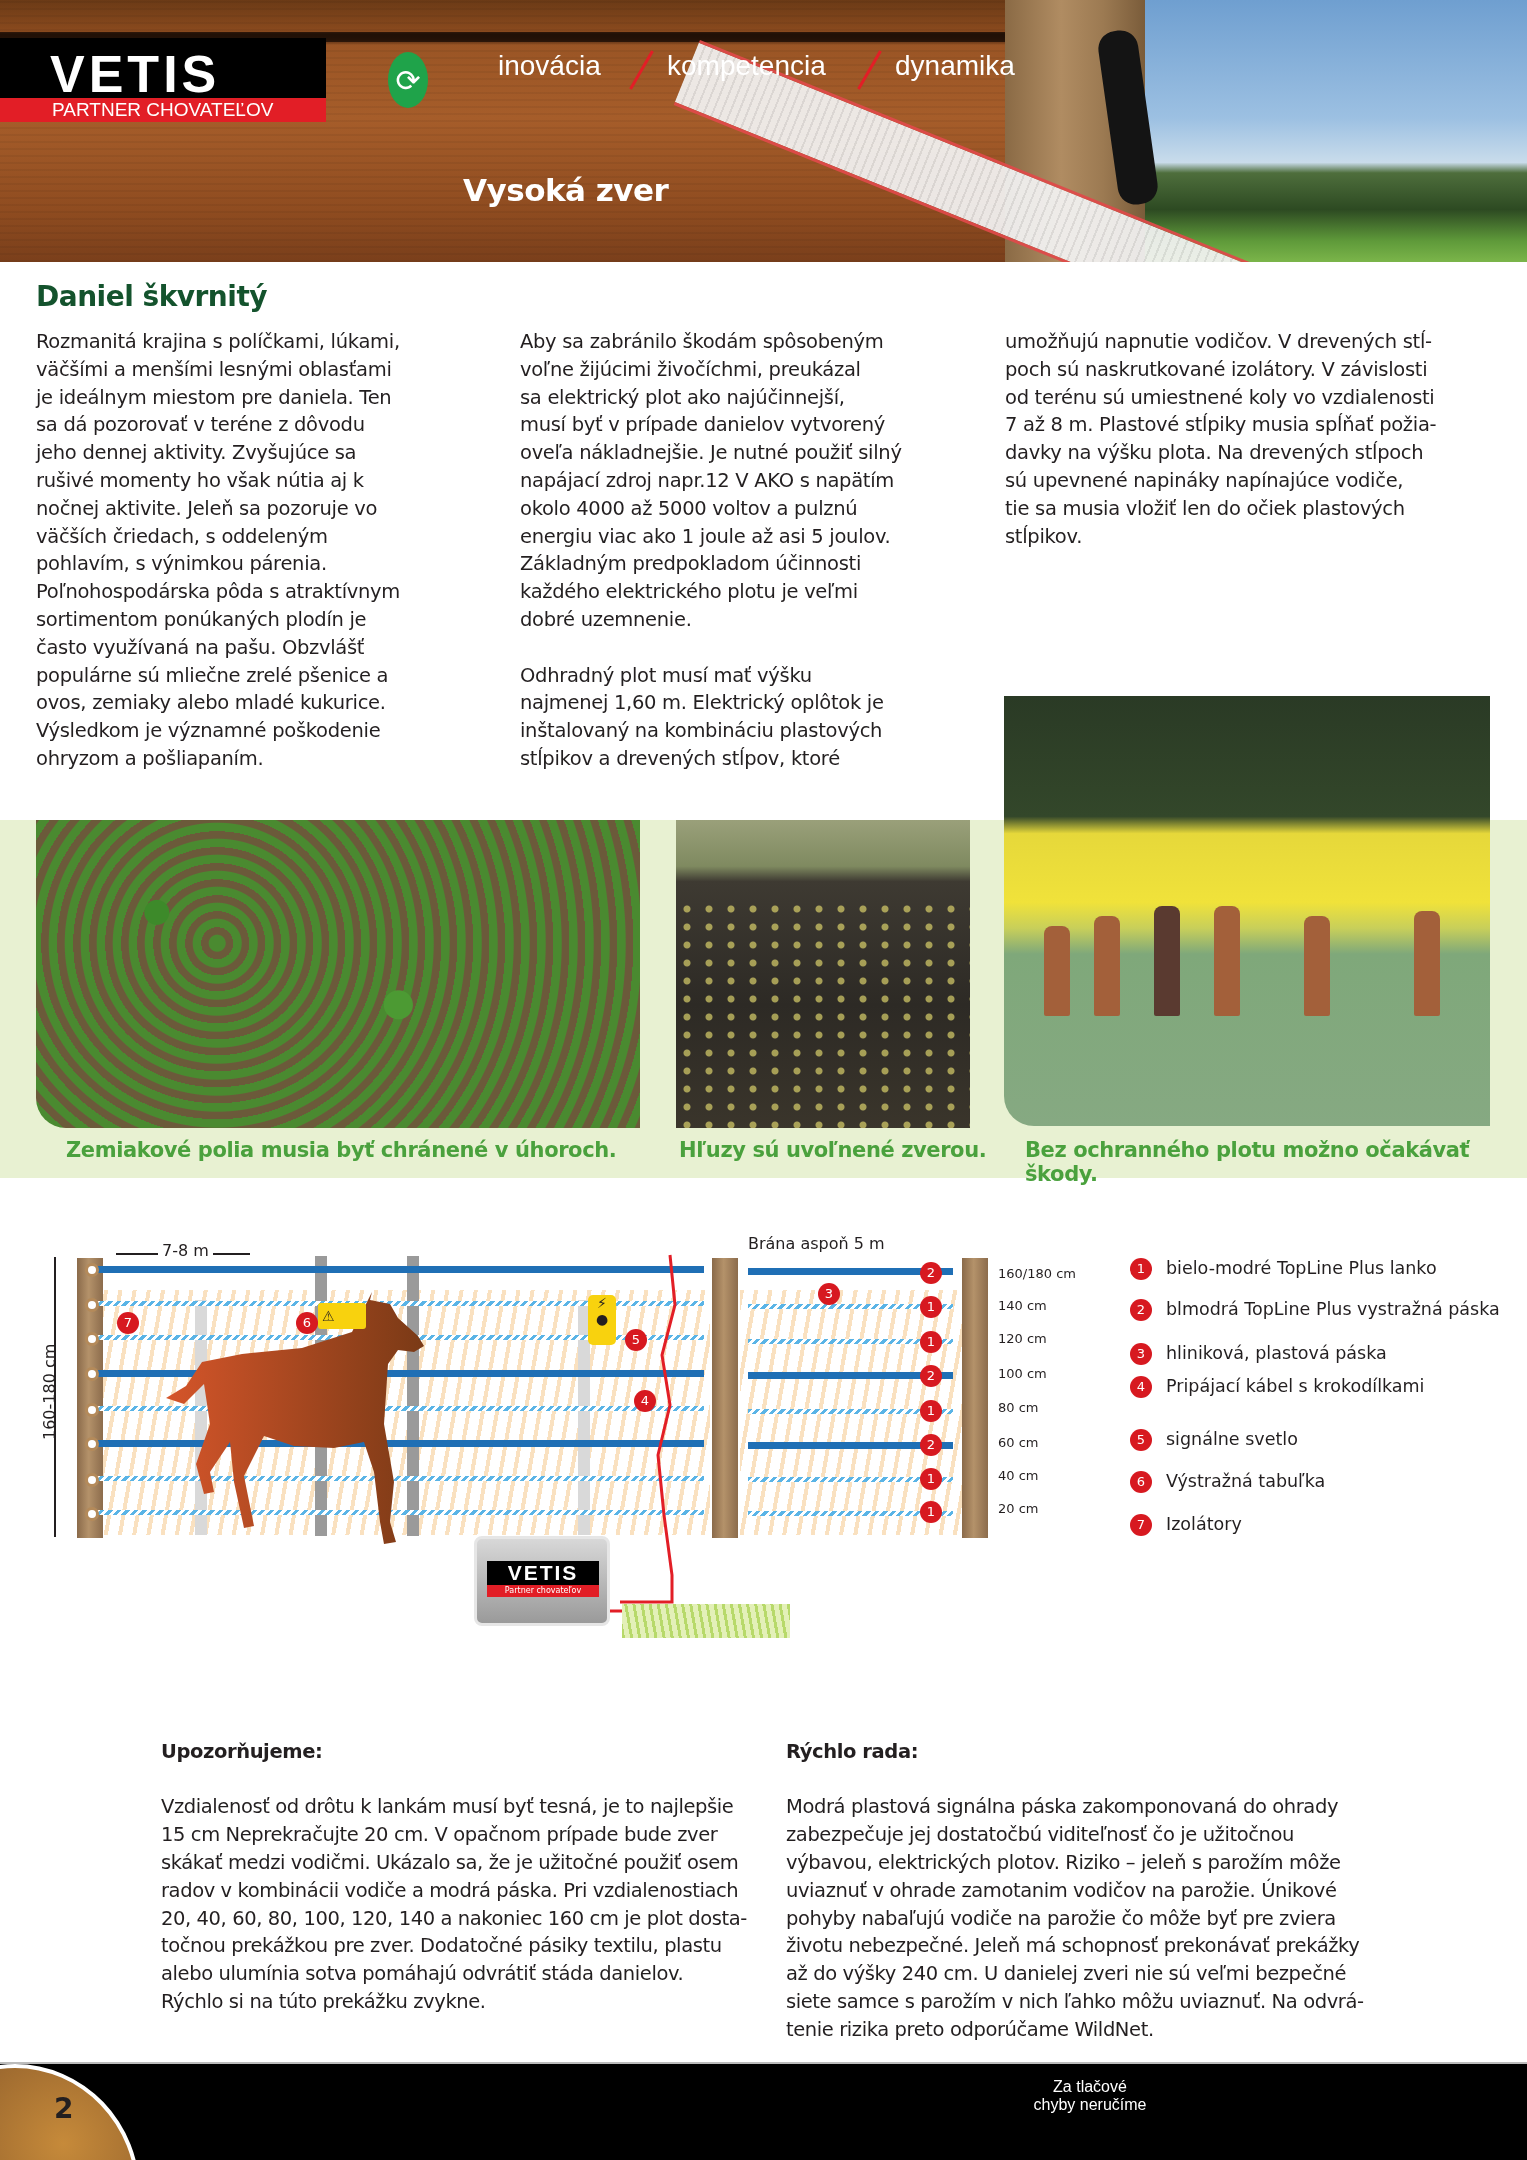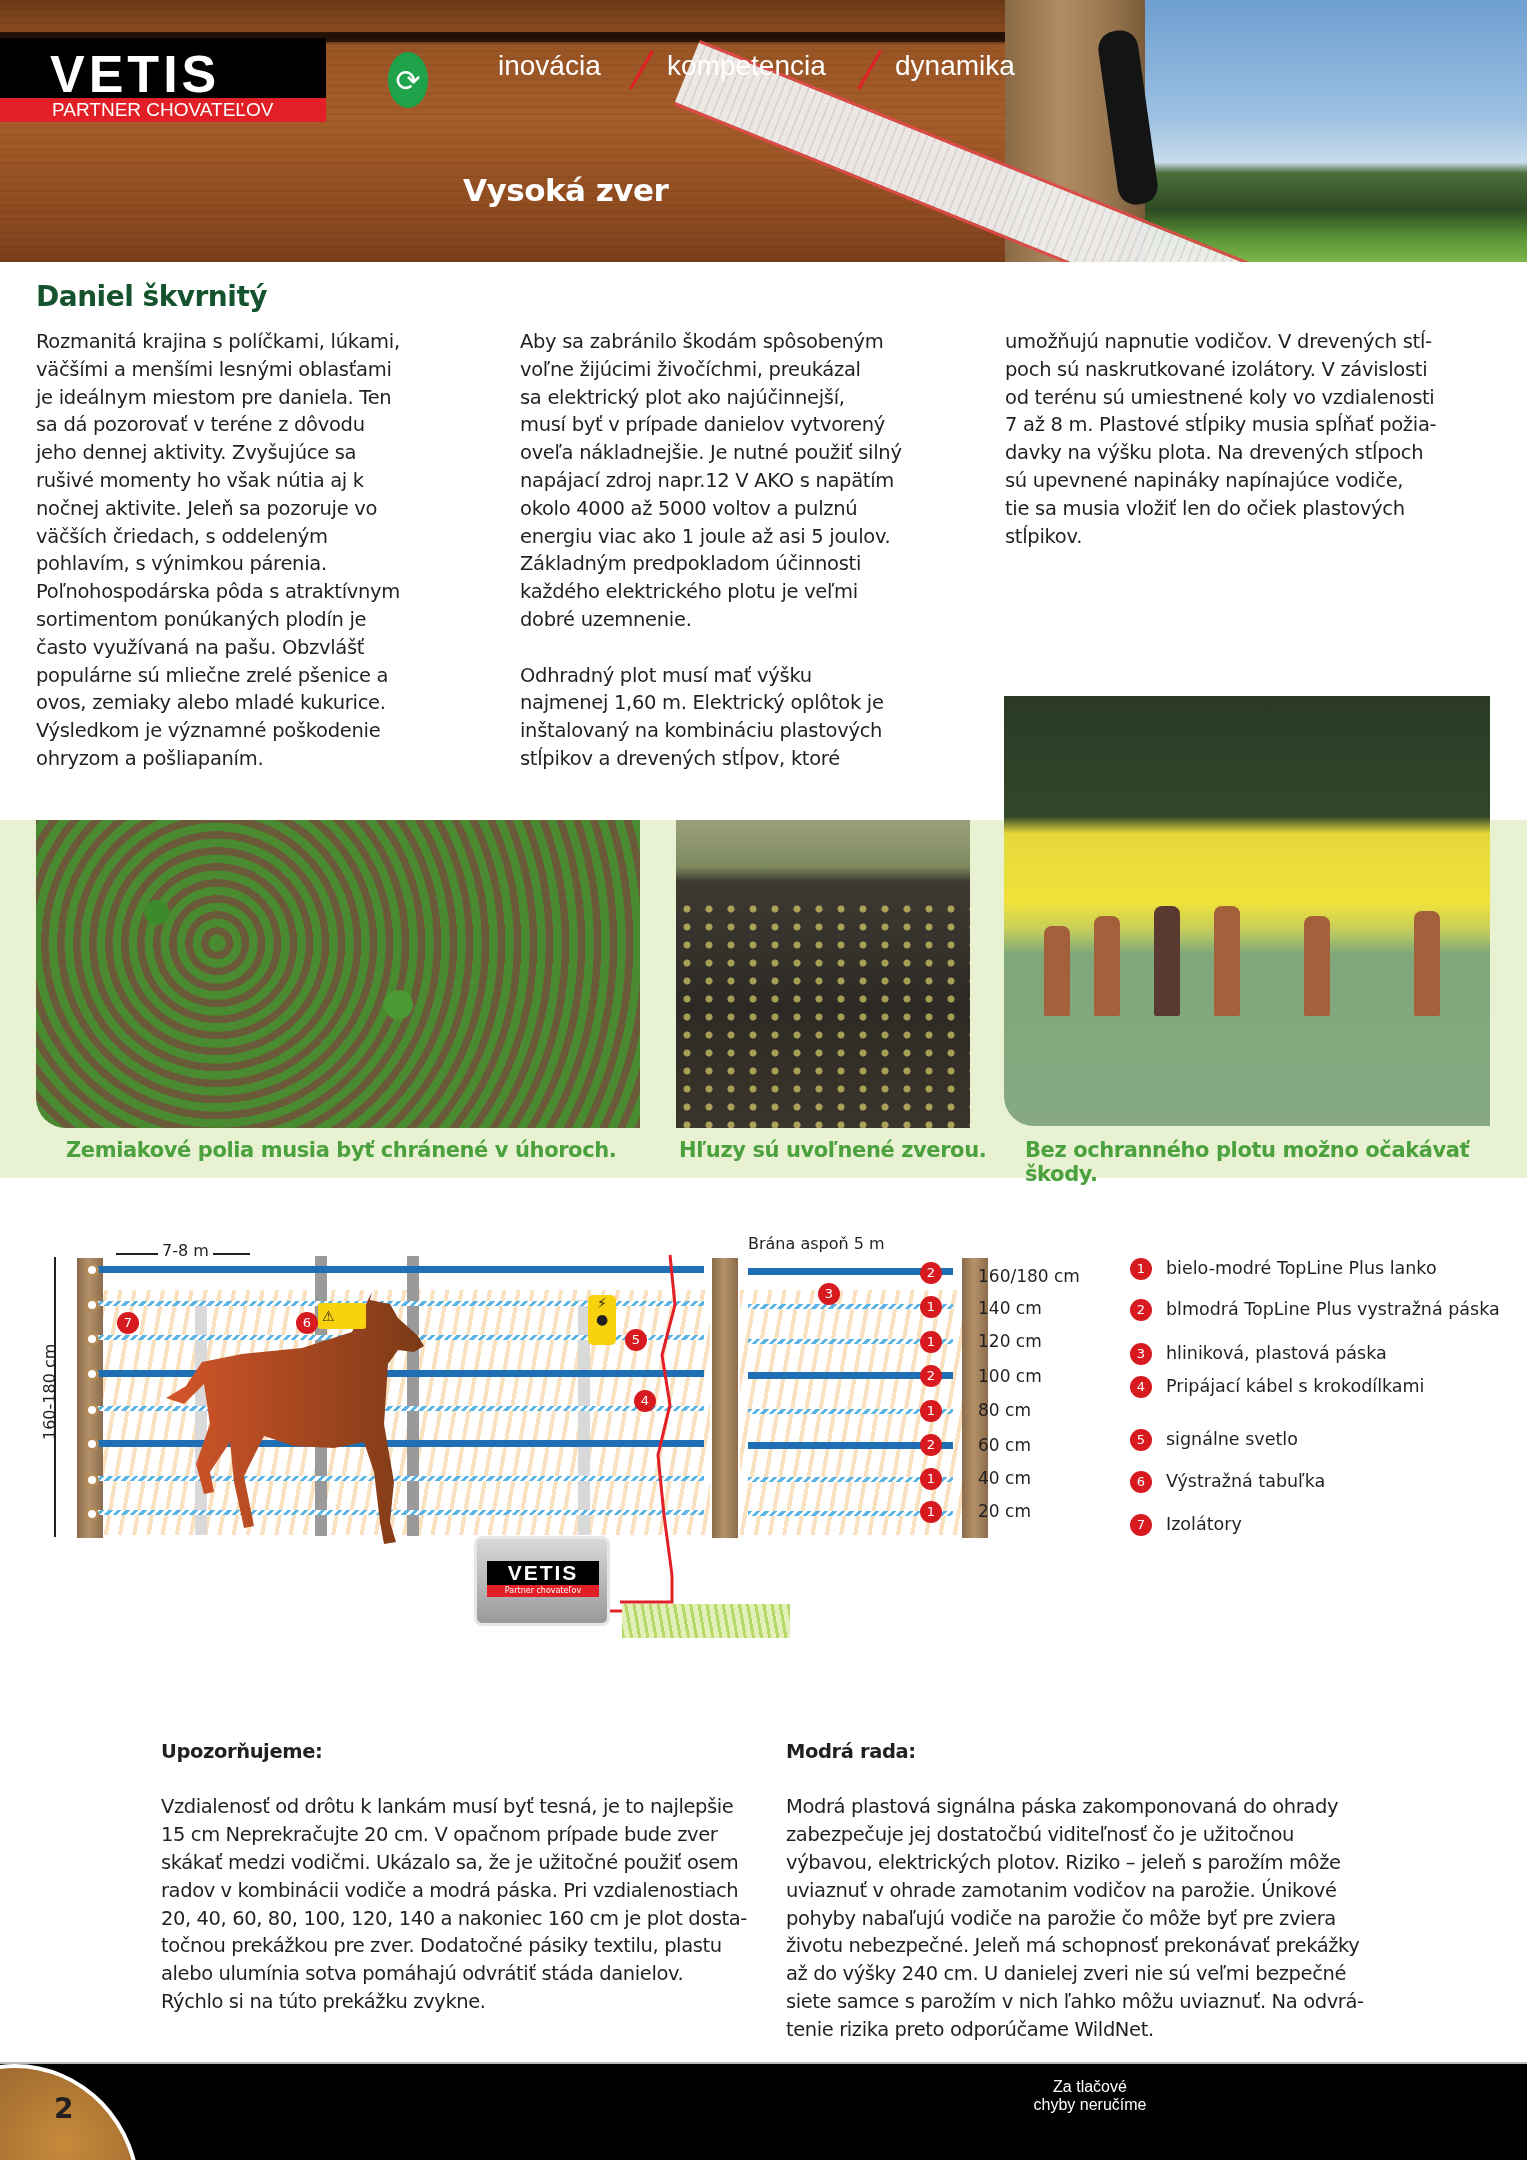--- a/index.html
+++ b/index.html
@@ -62,21 +62,21 @@
   .caption { position: absolute; top: 1138px; font-weight: bold; font-size: 21px; color: #4aa13d; letter-spacing: -0.4px; }
   .wheat { position: absolute; background: repeating-linear-gradient(100deg, rgba(245,200,140,.55) 0 4px, transparent 4px 14px); }
   .wood-post { position: absolute; width: 26px; background: linear-gradient(90deg, #8a6a4a, #b4926a 45%, #8c6c4c); }
   .grey-post { position: absolute; width: 12px; background: #d9d9d9; }
   .dk-post { background: #9a9a9a; }
   .tape-line { position: absolute; height: 7px; background: #1f6fb5; }
   .rope-line { position: absolute; height: 5px; background: repeating-linear-gradient(135deg, #5ab4e6 0 3px, #ffffff 3px 6px); }
   .ring { position: absolute; width: 14px; height: 14px; border: 3px solid #b48a5a; border-radius: 50%; background: #fff; }
   .badge { position: absolute; width: 22px; height: 22px; border-radius: 50%; background: #d71920; color: #fff;
     font-size: 13px; line-height: 22px; text-align: center; font-family: "DejaVu Sans", sans-serif; }
-  .height-label { position: absolute; left: 978px; font-size: 17px; color: #231f20; }
+  .height-label { position: absolute; left: 998px; font-size: 13px; color: #231f20; }
   .dim-label { position: absolute; font-size: 16px; color: #231f20; }
   .deer-shape { position: absolute; left: 150px; top: 1290px; width: 290px; height: 290px; }
   .vetis-box { position: absolute; left: 474px; top: 1536px; width: 136px; height: 90px; border-radius: 8px;
     background: linear-gradient(180deg, #d8d8d8, #9a9a9a); border: 3px solid #e6e6e6; }
   .vetis-box .vb-word { position: absolute; left: 10px; top: 22px; width: 112px; height: 24px; background: #000;
     color: #fff; font-family: "Liberation Sans", sans-serif; font-weight: 900; font-size: 21px; text-align: center; line-height: 24px; letter-spacing: 2px; }
   .vetis-box .vb-sub { position: absolute; left: 10px; top: 46px; width: 112px; height: 12px; background: #e21e26;
     color: #fff; font-size: 8px; text-align: center; line-height: 12px; }
   .grass { position: absolute; left: 622px; top: 1604px; width: 168px; height: 34px;
     background: repeating-linear-gradient(80deg, #b7d96a 0 3px, #e3f0b8 3px 8px); }
@@ -300,21 +300,21 @@
   <p>Vzdialenosť od drôtu k lankám musí byť tesná, je to najlepšie
 15 cm Neprekračujte 20 cm. V opačnom prípade bude zver
 skákať medzi vodičmi. Ukázalo sa, že je užitočné použiť osem
 radov v kombinácii vodiče a modrá páska. Pri vzdialenostiach
 20, 40, 60, 80, 100, 120, 140 a nakoniec 160 cm je plot dosta-
 točnou prekážkou pre zver. Dodatočné pásiky textilu, plastu
 alebo ulumínia sotva pomáhajú odvrátiť stáda danielov.
 Rýchlo si na túto prekážku zvykne.</p>
 </div>
 <div class="tip tip2">
-  <h3>Modrá rada:</h3>
+  <h3>Rýchlo rada:</h3>
   <p>Modrá plastová signálna páska zakomponovaná do ohrady
 zabezpečuje jej dostatočbú viditeľnosť čo je užitočnou
 výbavou, elektrických plotov. Riziko – jeleň s parožím môže
 uviaznuť v ohrade zamotanim vodičov na parožie. Únikové
 pohyby nabaľujú vodiče na parožie čo môže byť pre zviera
 životu nebezpečné. Jeleň má schopnosť prekonávať prekážky
 až do výšky 240 cm. U danielej zveri nie sú veľmi bezpečné
 siete samce s parožím v nich ľahko môžu uviaznuť. Na odvrá-
 tenie rizika preto odporúčame WildNet.</p>
 </div>

